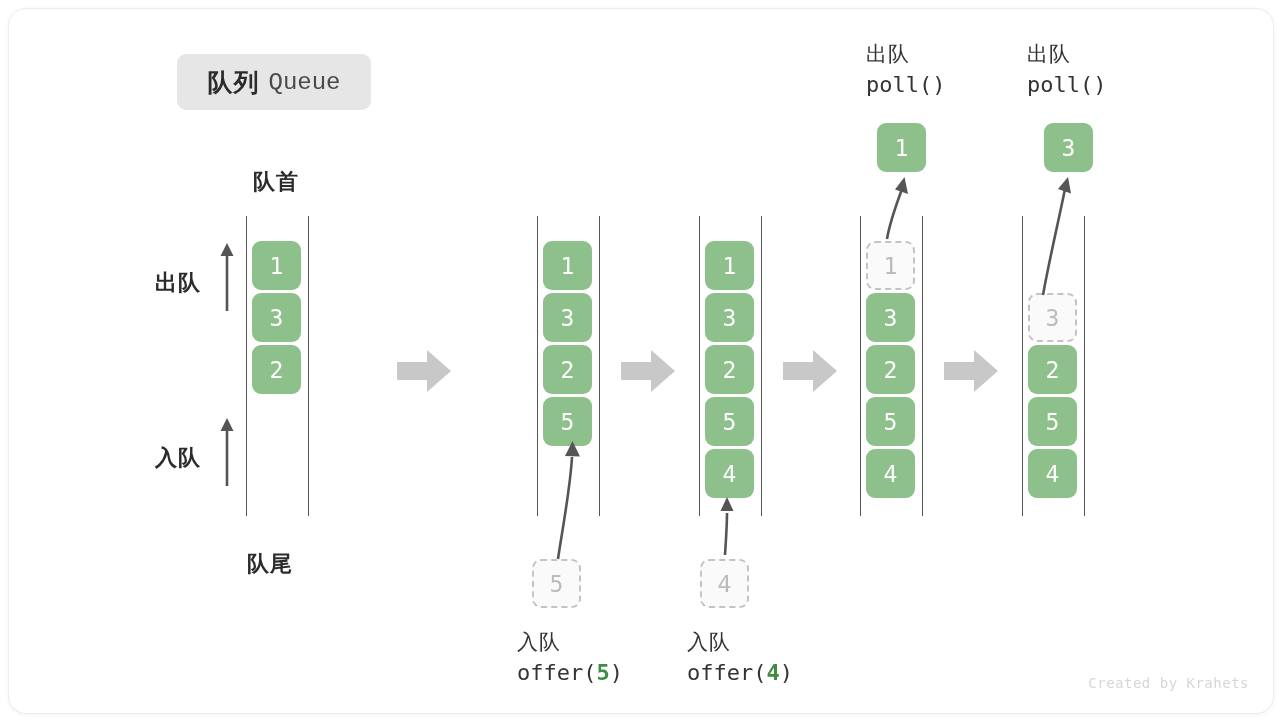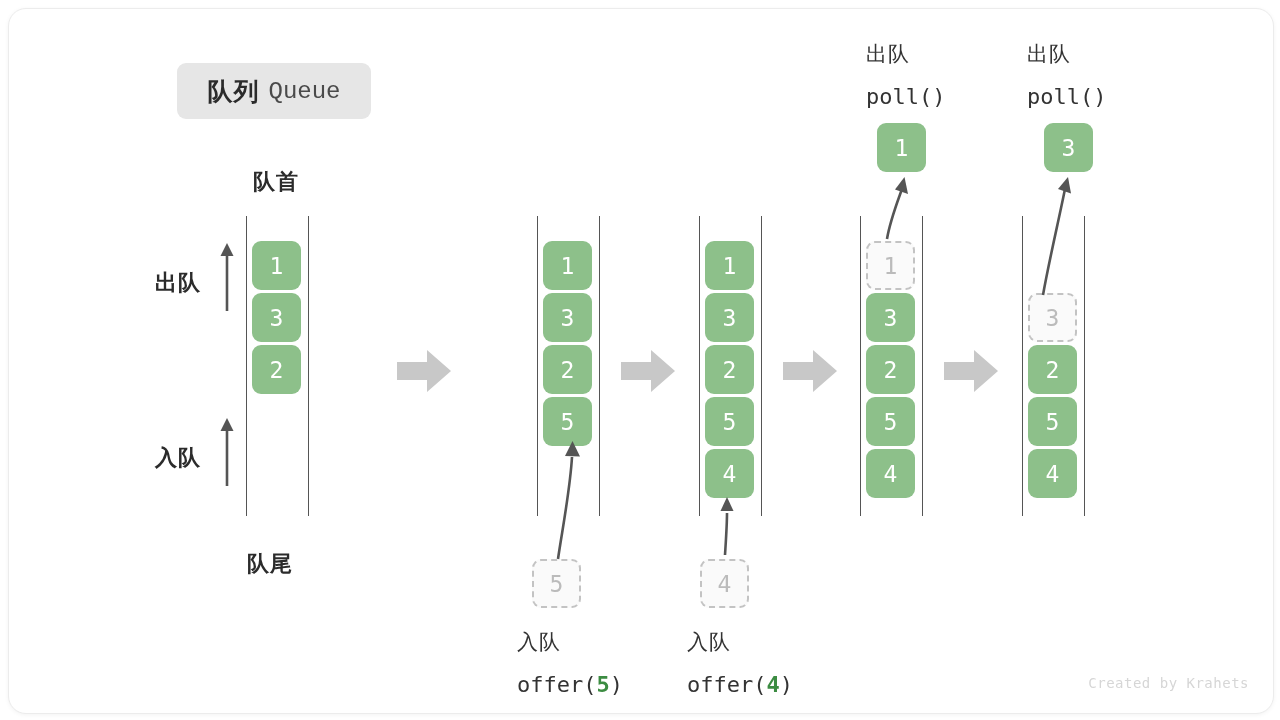--- a/index.html
+++ b/index.html
@@ -32,21 +32,20 @@
     left: 168px;
     top: 45px;
     width: 194px;
     height: 56px;
     background: #e6e6e6;
     border-radius: 9px;
     display: flex;
     align-items: center;
     justify-content: center;
     gap: 9px;
-    margin-top: 9px;
   }
   #title-badge .zh {
     font-size: 25px;
     font-weight: bold;
     color: #2b2b2b;
     letter-spacing: 1px;
   }
   #title-badge .en {
     font-family: Liberation Mono, monospace;
     font-size: 24px;
@@ -73,21 +72,20 @@
     letter-spacing: 1px;
     line-height: 1.45;
   }
   .op-label .code {
     display: block;
     font-family: "DejaVu Sans Mono", monospace;
     font-size: 22px;
     color: #333333;
     line-height: 1.45;
     letter-spacing: 0px;
-    margin-top: 12px;
   }
   .op-label .code .num { color: #3c8c42; font-weight: bold; }
 
   
   .rail {
     width: 1px;
     background: #555555;
   }
 
   

